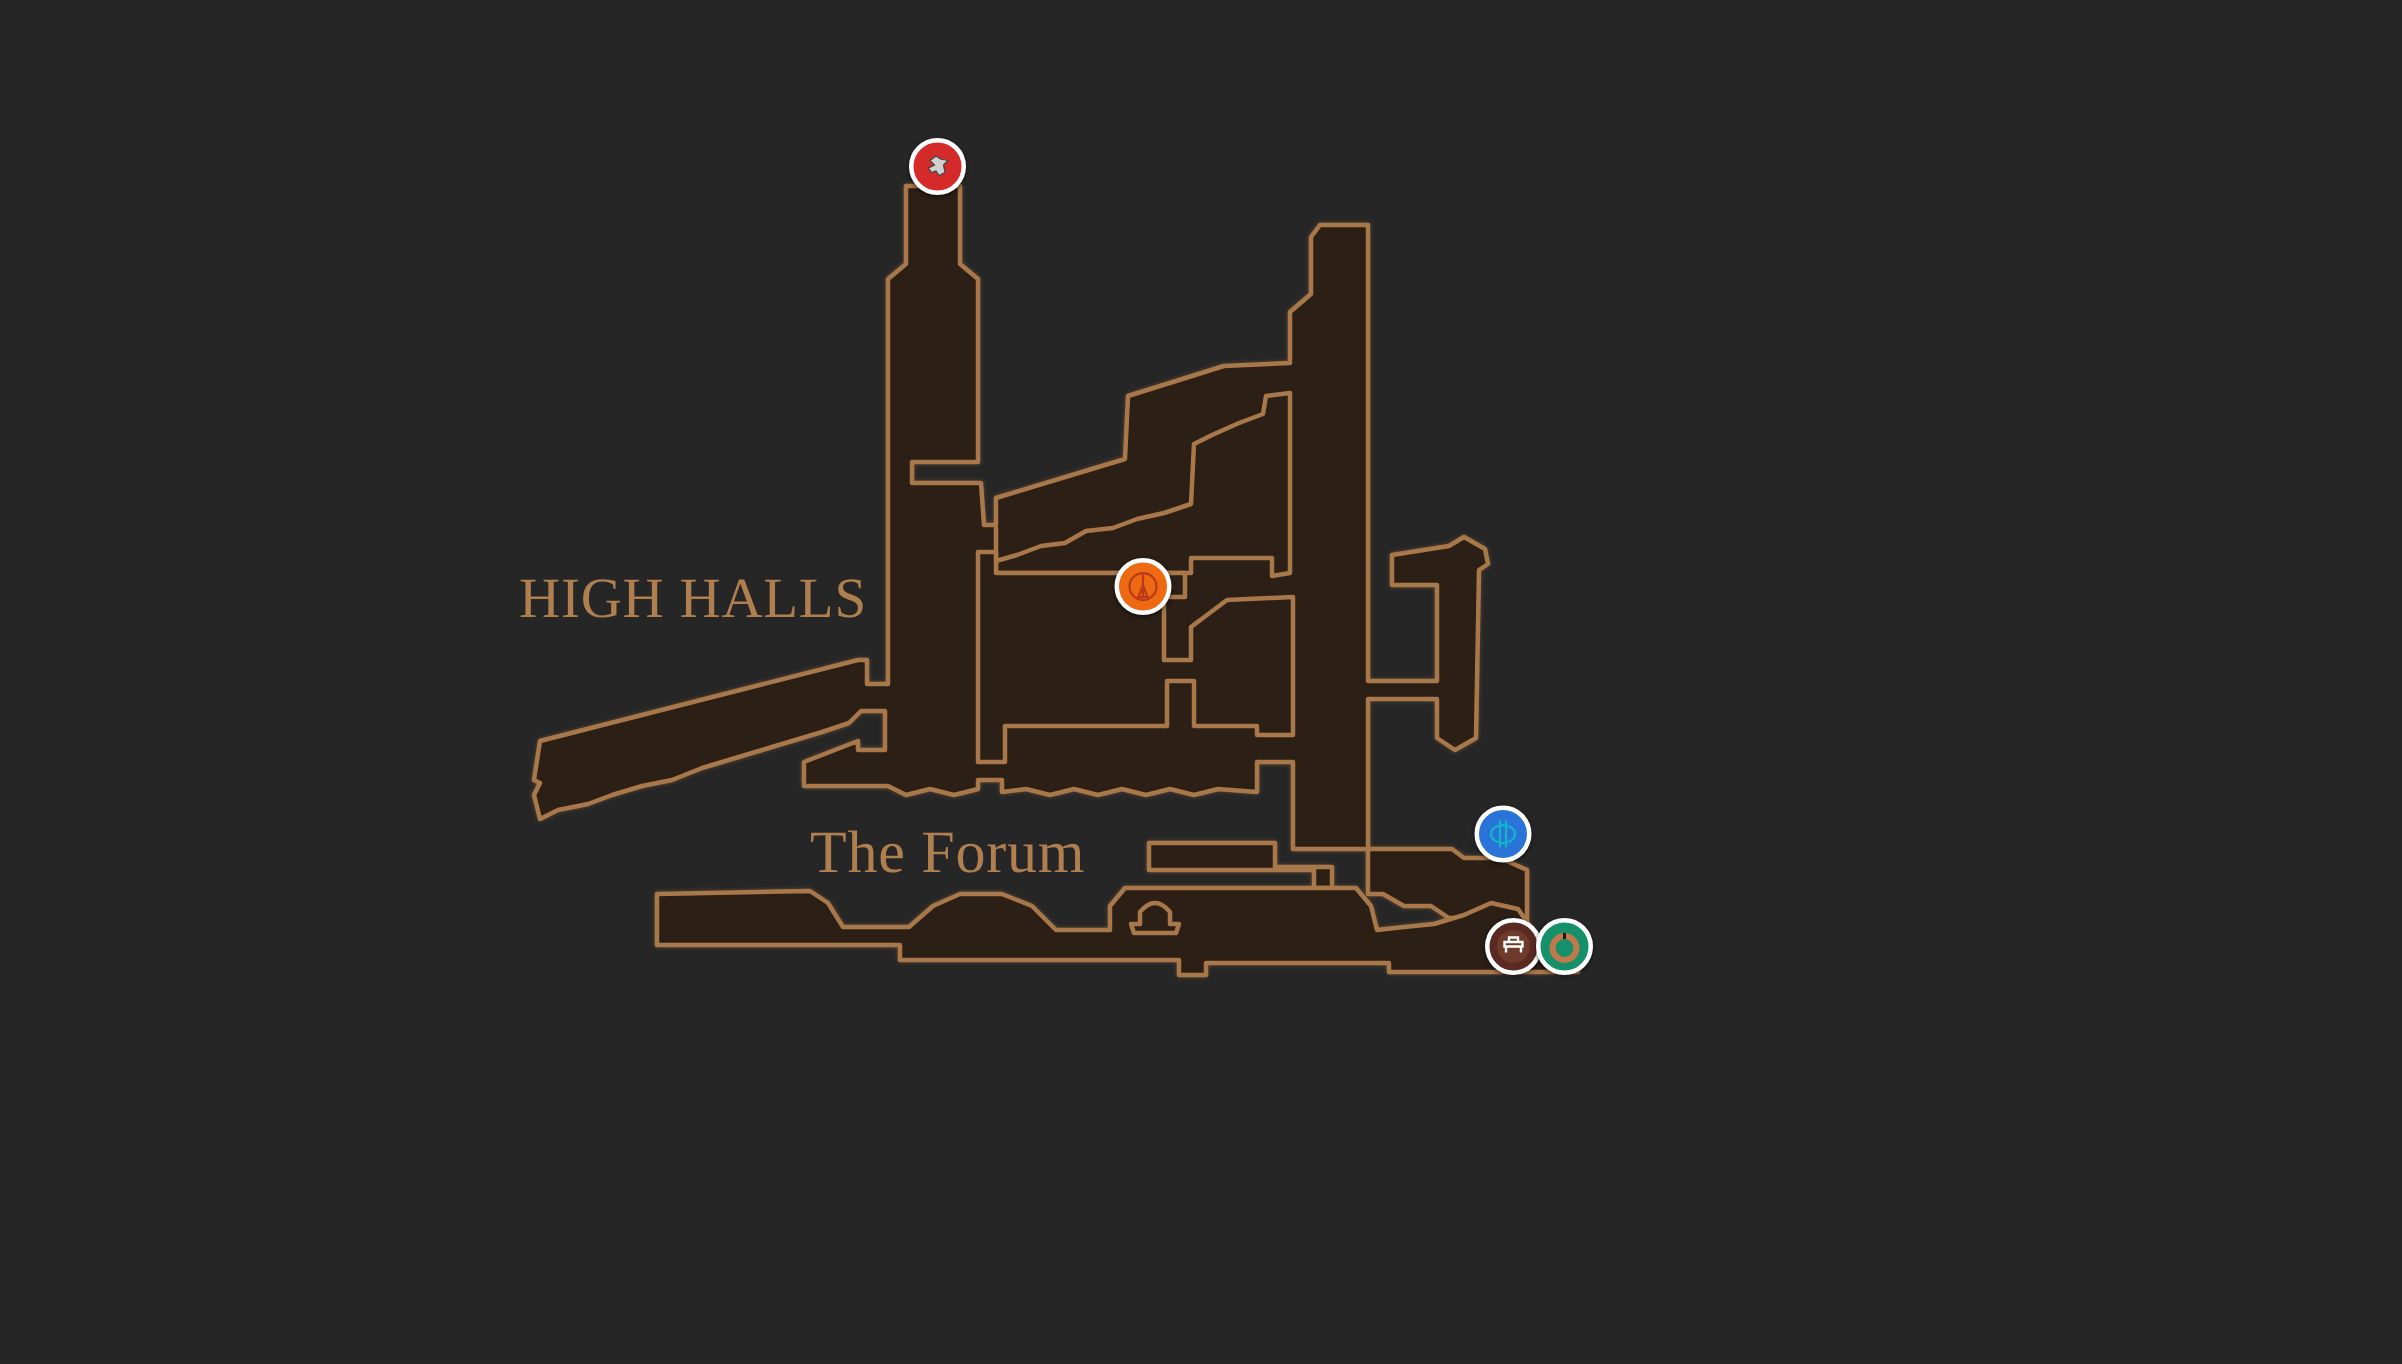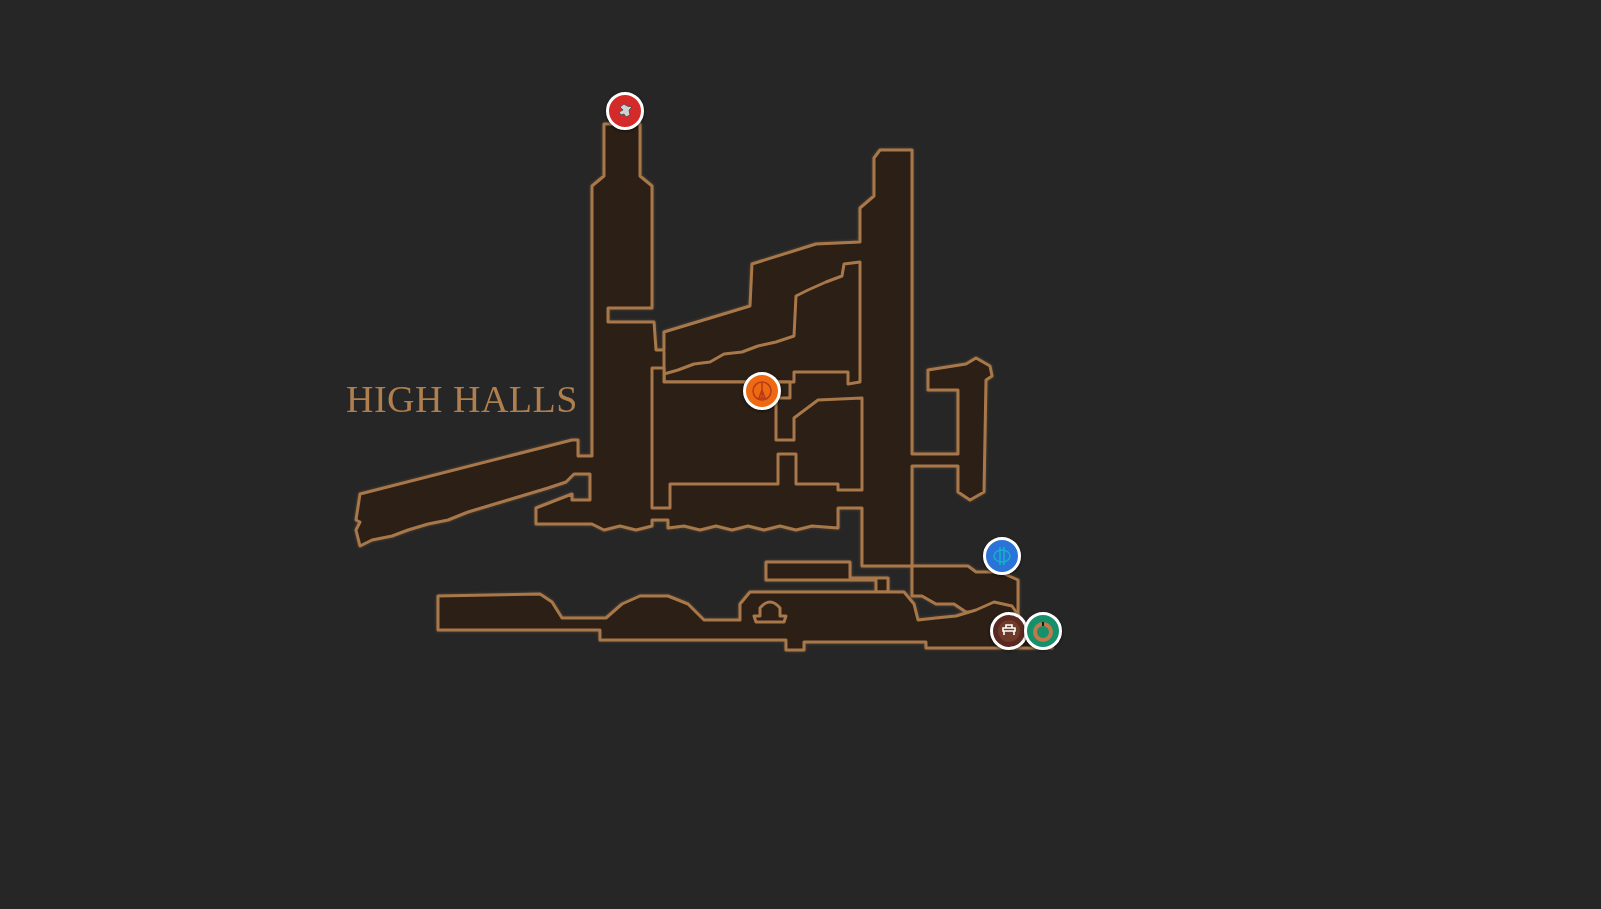--- a/index.html
+++ b/index.html
@@ -53,20 +53,21 @@
       <path class="room" d="M776,398 L776,440 L794,440 L794,418 L818,400 L862,398 L862,490 L838,490 L838,484 L796,484 L796,454 L778,454 L778,484 L670,484 L670,508 L652,508 L652,368 L664,368 L664,382 L790,382 L790,398 Z"></path>
 
       <path class="room" d="M766,562 L766,580 L876,580 L876,592 L888,592 L888,578 L850,578 L850,562 Z"></path>
       <path class="room" d="M438,596 L438,630 L600,630 L600,640 L786,640 L786,650 L804,650 L804,642 L926,642 L926,648 L1052,648 L1052,632 L1030,632 L1012,606 L994,602 L976,610 L956,616 L936,618 L918,620 L914,604 L904,592 L888,592 L876,592 L750,592 L740,604 L740,620 L704,620 L688,604 L668,596 L640,596 L622,604 L606,618 L562,618 L552,602 L540,594 Z"></path>
 
       <path class="room" d="M760,616 L760,608 Q770,596 780,608 L780,616 L786,616 L784,622 L756,622 L754,616 Z"></path>
     </g>
   </svg>
 
   <div class="area-label" style="left:346px; top:380px; font-size:38px;">HIGH HALLS</div>
+  <div class="area-label" style="left:540px; top:548px; font-size:40px;">The Forum</div>
 
   <div class="marker" style="left:606px; top:92px; background:#d42a2a;">
     <svg viewBox="0 0 26 26">
       <path d="M8,9 L12,6 L15,8 L20,9 L17,12 L18,17 L14,19 L12,16 L9,17 L7,14 L11,12 Z" fill="#d0d0d0" stroke="#444" stroke-width="0.8"></path>
     </svg>
   </div>
 
   <div class="marker" style="left:743px; top:372px; background:#ee6a12;">
     <svg viewBox="0 0 26 26">
       <circle cx="13" cy="13" r="9" fill="none" stroke="#b83a1a" stroke-width="1.5"></circle>

